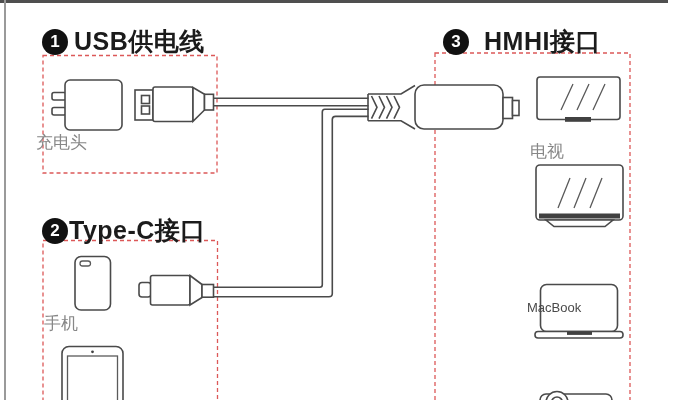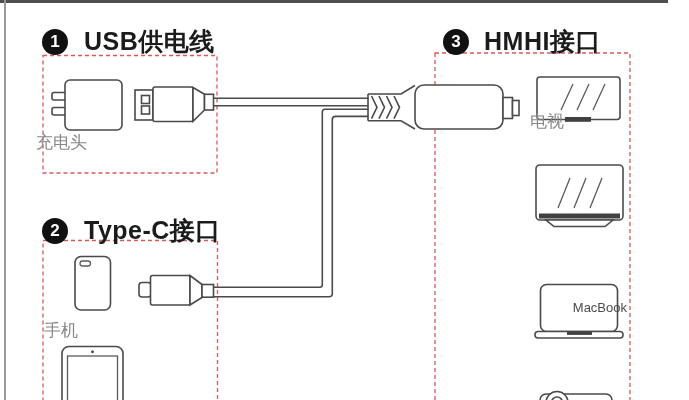--- a/index.html
+++ b/index.html
@@ -25,21 +25,21 @@
   .f{fill:#414141;stroke:none;}
   .dash{fill:none;stroke:var(--red);stroke-width:1.3;stroke-dasharray:4 3;}
   .heading{position:absolute;display:flex;align-items:center;}
   .badge{
     width:26px;height:26px;border-radius:50%;background:var(--badge-bg);
     color:var(--badge-text);font-size:17px;font-weight:bold;
     display:flex;align-items:center;justify-content:center;flex:0 0 auto;
   }
   .heading-title{font-size:25px;font-weight:bold;color:var(--heading);letter-spacing:.5px;white-space:nowrap;}
   .lbl{position:absolute;width:100px;font-size:17px;color:var(--label);white-space:nowrap;}
-  .brand{position:absolute;width:100px;text-align:right;font-size:13px;color:#4a4a4a;white-space:nowrap;}
+  .brand{position:absolute;width:100px;text-align:left;font-size:13px;color:#4a4a4a;white-space:nowrap;}
 </style>
 </head>
 <body>
 
 <div class="stage">
 
   <svg class="art" width="689" height="400" viewBox="0 0 689 400">
 
     <rect class="dash" x="43" y="55.5" width="174" height="117.5"></rect>
     <rect class="dash" x="43" y="240.5" width="174.5" height="172"></rect>
@@ -126,28 +126,28 @@
       <circle class="sw" cx="557" cy="402.5" r="11"></circle>
       <circle class="s" cx="557" cy="402.5" r="5.5"></circle>
     </g>
   </svg>
 
   <div class="top-border"></div>
   <div class="left-border"></div>
 
   <div class="heading" style="left:42px;top:25px">
     <span class="badge">1</span>
-    <span class="heading-title" style="margin-left:16px">USB供电线</span>
+    <span class="heading-title" style="margin-left:6px">USB供电线</span>
   </div>
   <div class="heading" style="left:42px;top:214px">
     <span class="badge">2</span>
-    <span class="heading-title" style="margin-left:16px">Type-C接口</span>
+    <span class="heading-title" style="margin-left:1px">Type-C接口</span>
   </div>
   <div class="heading" style="left:443px;top:25px">
     <span class="badge">3</span>
     <span class="heading-title" style="margin-left:15px">HMHI接口</span>
   </div>
 
   <div class="lbl" style="left:36px;top:131px">充电头</div>
-  <div class="lbl" style="left:44px;top:319px">手机</div>
-  <div class="lbl" style="left:530px;top:110px">电视</div>
+  <div class="lbl" style="left:44px;top:312px">手机</div>
+  <div class="lbl" style="left:530px;top:140px">电视</div>
   <div class="brand" style="left:527px;top:300px">MacBook</div>
 </div>
 
 </body></html>

